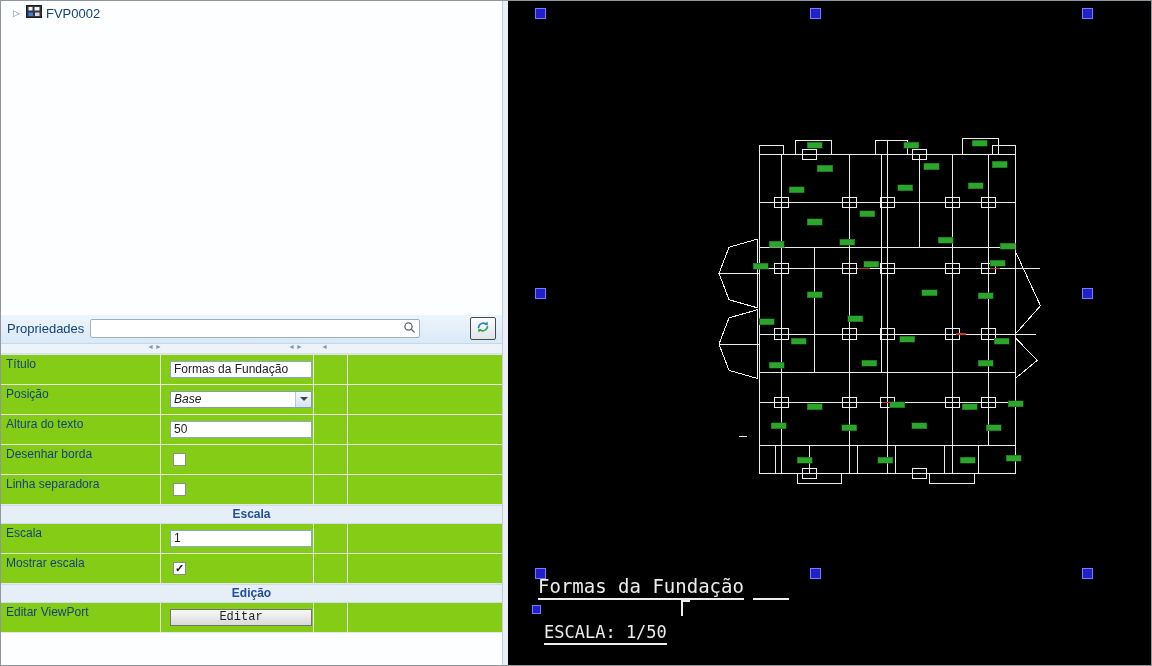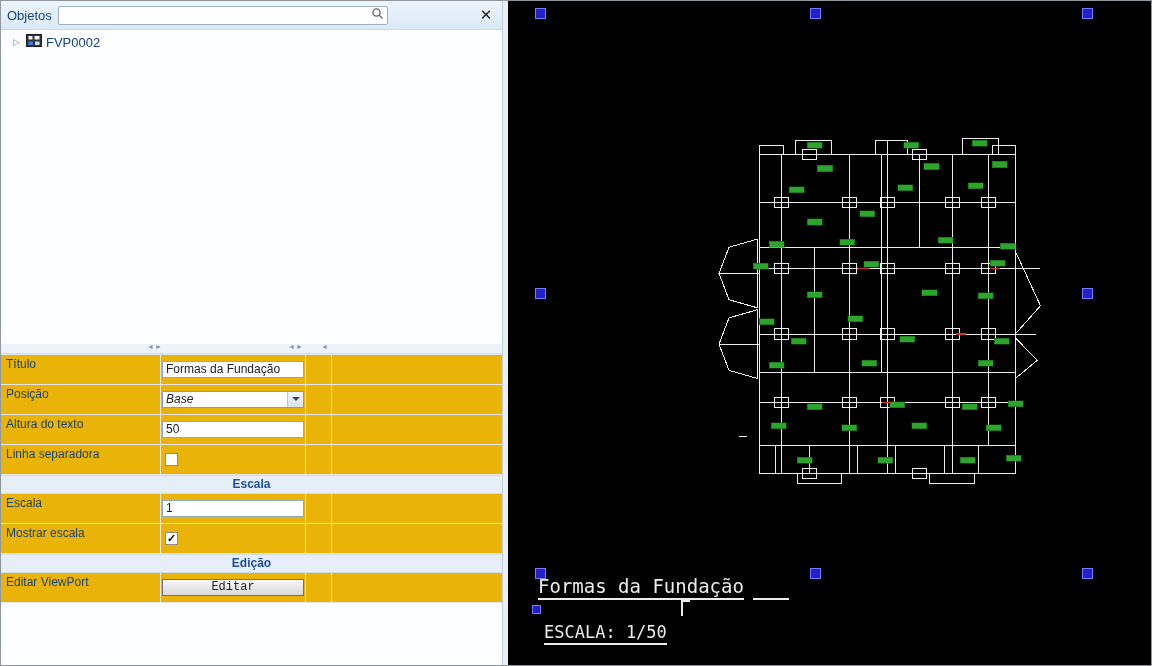--- a/index.html
+++ b/index.html
@@ -32,21 +32,21 @@
   }
   .splitter-row { height:10px; flex:none; background:#edf3f9; border-bottom:1px solid #d6e2ee; position:relative; }
   .split-arrows { position:absolute; top:-1px; font-size:7px; color:#8196ab; letter-spacing:1px; }
   
   #prop-grid { flex:1; background:#fdfeff; font-size:12px; overflow:hidden; border-top:1px solid #dbe6f1; }
   .pg-header {
     height:19px; background:#e6eef7; border-bottom:1px solid #cfdcea; border-top:1px solid #cfdcea;
     display:flex; align-items:center; justify-content:center;
     font-weight:bold; color:#1f4e9c; font-size:12px;
   }
-  .pg-row { display:grid; grid-template-columns:160px 145px 26px 1fr; height:30px; border-bottom:1px solid #e7e7e7; background:#eab308; }
+  .pg-row { display:grid; grid-template-columns:160px 145px 26px 1fr; height:30px; border-bottom:1px solid #e7e7e7; background:#84cc16;gap:8px; }
   .pg-label { padding-left:5px; line-height:18px; color:#15427b; border-right:1px solid #e7e7e7; overflow:hidden; white-space:nowrap; }
   .pg-value { position:relative; border-right:1px solid #e7e7e7; display:flex; align-items:center; padding:0 1px; }
   .pg-extra { border-right:1px solid #e7e7e7; }
   .pg-input { width:100%; height:17px; border:1px solid #8aa8c8; background:#fff; color:#222; padding:0 3px; line-height:15px; overflow:hidden; white-space:nowrap; }
   .pg-select { width:100%; height:17px; border:1px solid #7f9db9; background:#fff; display:flex; align-items:center; }
   .pg-select .txt { flex:1; padding-left:3px; color:#222; overflow:hidden; white-space:nowrap;font-style:italic; }
   .pg-select .dd { width:16px; height:100%; display:flex; align-items:center; justify-content:center; background:linear-gradient(#f3f8fc,#d7e3ef); border-left:1px solid #b7c8da; }
   .chev { width:0; height:0; border-left:4px solid transparent; border-right:4px solid transparent; border-top:4px solid #444; display:block; }
   .pg-check { width:13px; height:13px; border:1px solid #8c8c8c; background:#fff; margin-left:3px; display:flex; align-items:center; justify-content:center; font-size:11px; font-weight:bold; color:#111; line-height:1; }
   .pg-btn { width:100%; height:17px; border:1px solid #737373; background:linear-gradient(#f8f8f8,#d9d9d9); color:#222; display:flex; align-items:center; justify-content:center;font-family:Liberation Mono, monospace; }
@@ -63,51 +63,60 @@
   .vp-scale-text { border-bottom:2px solid #ececec; padding-bottom:1px;margin-top:24px; }
   .scale-bracket { width:9px; height:16px; border-left:2px solid #ececec; border-top:2px solid #ececec; margin-left:14px; margin-top:2px; }
 </style>
 </head>
 <body>
 
 <div class="window">
 
   <div class="left">
 
-    <div class="bar">
-      <span class="bar-label">Objetos</span>
-      <span class="searchbox">
-        <input type="text" value="" style="">
-        <span>
-          <svg width="13" height="13" viewBox="0 0 13 13">
-              <circle cx="5.5" cy="5.5" r="3.6" fill="none" stroke="#5a6470" stroke-width="1.3"></circle>
-              <line x1="8.3" y1="8.3" x2="11.6" y2="11.6" stroke="#5a6470" stroke-width="1.3"></line>
-            </svg>
-        </span>
-      </span>
-      <span class="spacer"></span>
-      <span class="close-x">✕</span>
-    </div>
 
     <div class="tree">
       <div class="tree-item">
         <span class="expander">▷</span>
         <span>
           <svg width="16" height="13" viewBox="0 0 16 13">
               <rect x="0.5" y="0.5" width="15" height="12" fill="#2f3540" stroke="#1d2127"></rect>
               <rect x="2.5" y="2" width="4" height="3.5" fill="#f2f2f2"></rect>
               <rect x="8.5" y="2" width="5" height="3.5" fill="#f2f2f2"></rect>
               <rect x="2.5" y="7.5" width="4.5" height="3.5" fill="#3d7edb"></rect>
               <rect x="9" y="7.5" width="4.5" height="3.5" fill="#d8d8d8"></rect>
             </svg>
         </span>
         <span>FVP0002</span>
       </div>
     </div>
 
+    <div class="bar">
+      <span class="bar-label">Propriedades</span>
+      <span class="searchbox">
+        <input type="text" value="" style="">
+        <span>
+          <svg width="13" height="13" viewBox="0 0 13 13">
+              <circle cx="5.5" cy="5.5" r="3.6" fill="none" stroke="#5a6470" stroke-width="1.3"></circle>
+              <line x1="8.3" y1="8.3" x2="11.6" y2="11.6" stroke="#5a6470" stroke-width="1.3"></line>
+            </svg>
+        </span>
+      </span>
+      <span class="spacer"></span>
+      <span class="view-toggle-btn">
+        <span>
+          <svg width="16" height="16" viewBox="0 0 16 16">
+              <path d="M3.5 9a4.7 4.7 0 0 1 8-3.4" fill="none" stroke="#2e7fb8" stroke-width="1.6"></path>
+              <polygon points="12.6,2.6 12.8,6.6 9.2,5.2" fill="#2e7fb8"></polygon>
+              <path d="M12.5 7a4.7 4.7 0 0 1-8 3.4" fill="none" stroke="#3aa05a" stroke-width="1.6"></path>
+              <polygon points="3.4,13.4 3.2,9.4 6.8,10.8" fill="#3aa05a"></polygon>
+            </svg>
+        </span>
+      </span>
+    </div>
 
     <div class="splitter-row">
       <span class="split-arrows" style="left:146px"><span>◄</span><span>►</span></span>
       <span class="split-arrows" style="left:287px"><span>◄</span><span>►</span></span>
       <span class="split-arrows" style="left:320px"><span>◄</span></span>
     </div>
 
     <div id="prop-grid">
         <div class="pg-row">
           <div class="pg-label">Título</div>
@@ -127,20 +136,28 @@
               </span>
             </div>
           </div>
           <div class="pg-extra"></div>
           <div class="pg-extra2"></div>
         </div>
         <div class="pg-row">
           <div class="pg-label">Altura do texto</div>
           <div class="pg-value">
             <div class="pg-input">50</div>
+          </div>
+          <div class="pg-extra"></div>
+          <div class="pg-extra2"></div>
+        </div>
+        <div class="pg-row">
+          <div class="pg-label">Desenhar borda</div>
+          <div class="pg-value">
+            <div class="pg-check"></div>
           </div>
           <div class="pg-extra"></div>
           <div class="pg-extra2"></div>
         </div>
         <div class="pg-row">
           <div class="pg-label">Linha separadora</div>
           <div class="pg-value">
             <div class="pg-check"></div>
           </div>
           <div class="pg-extra"></div>

